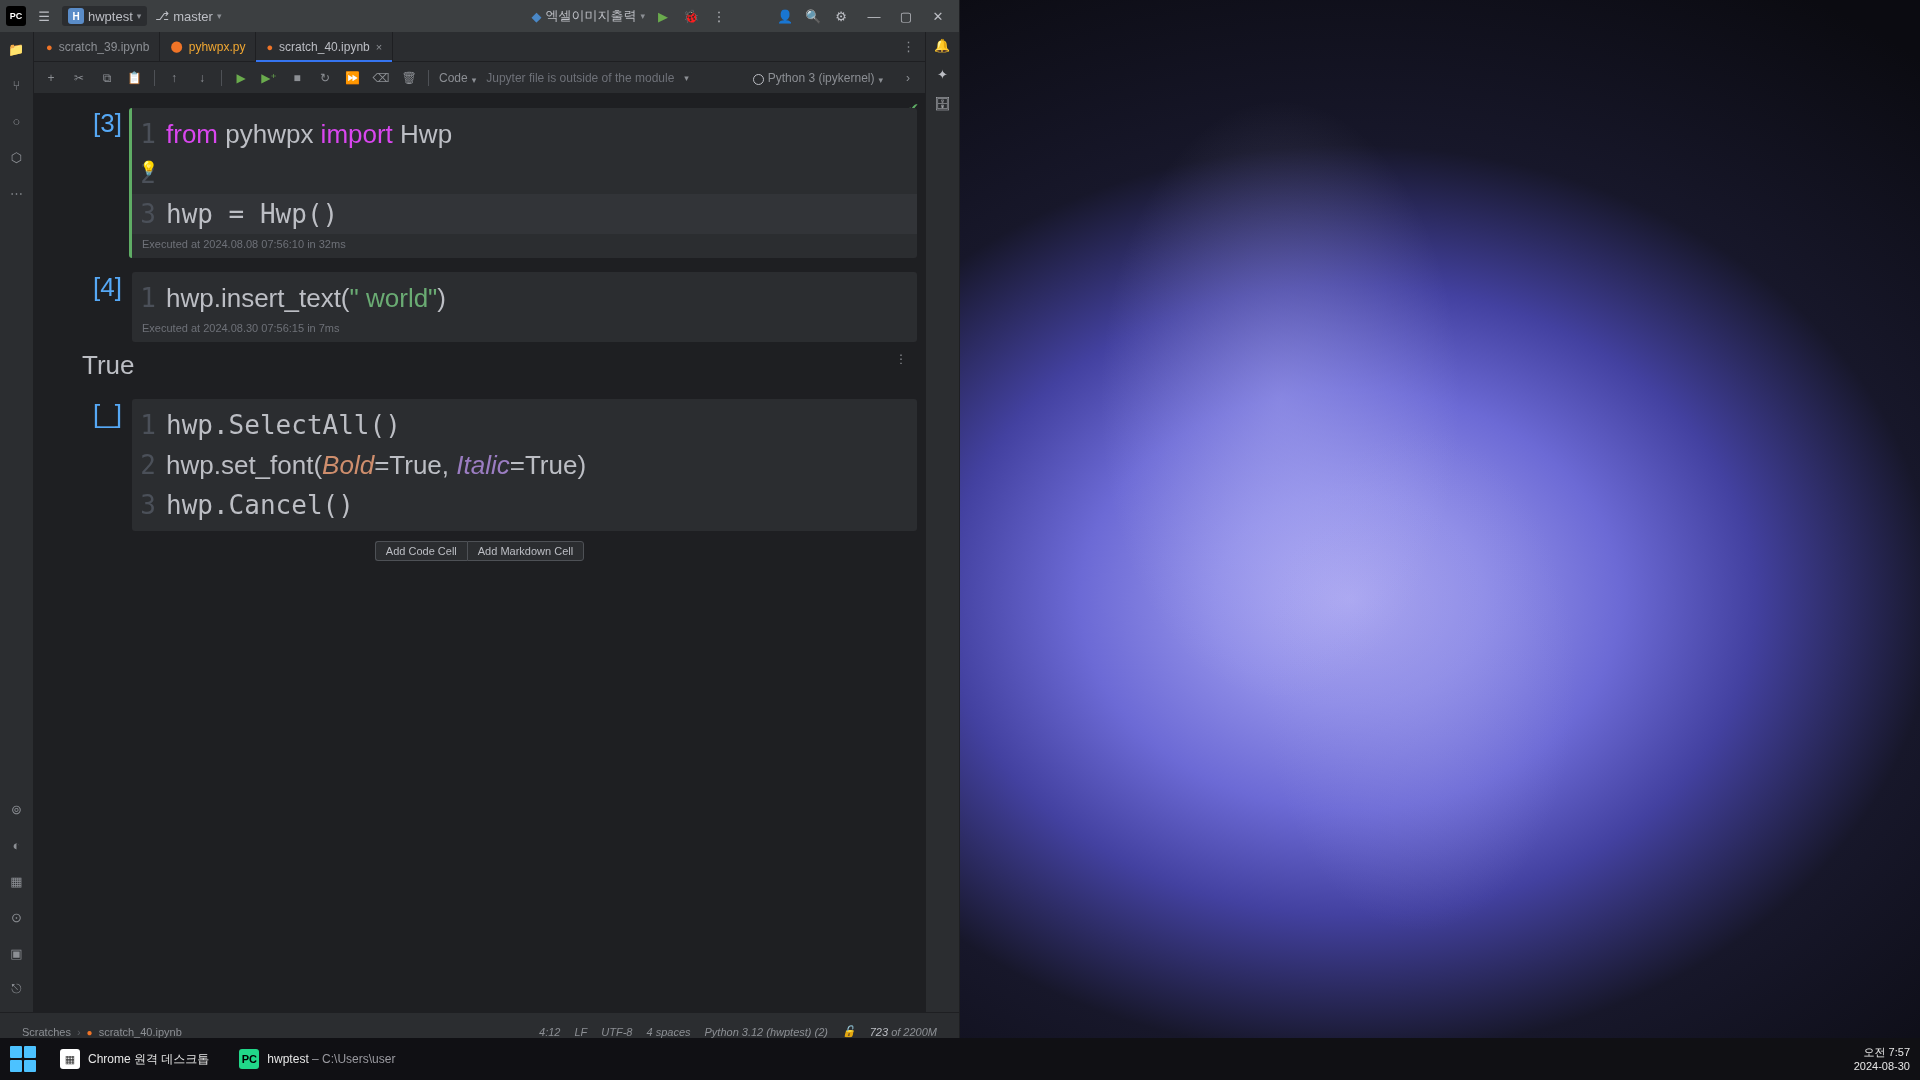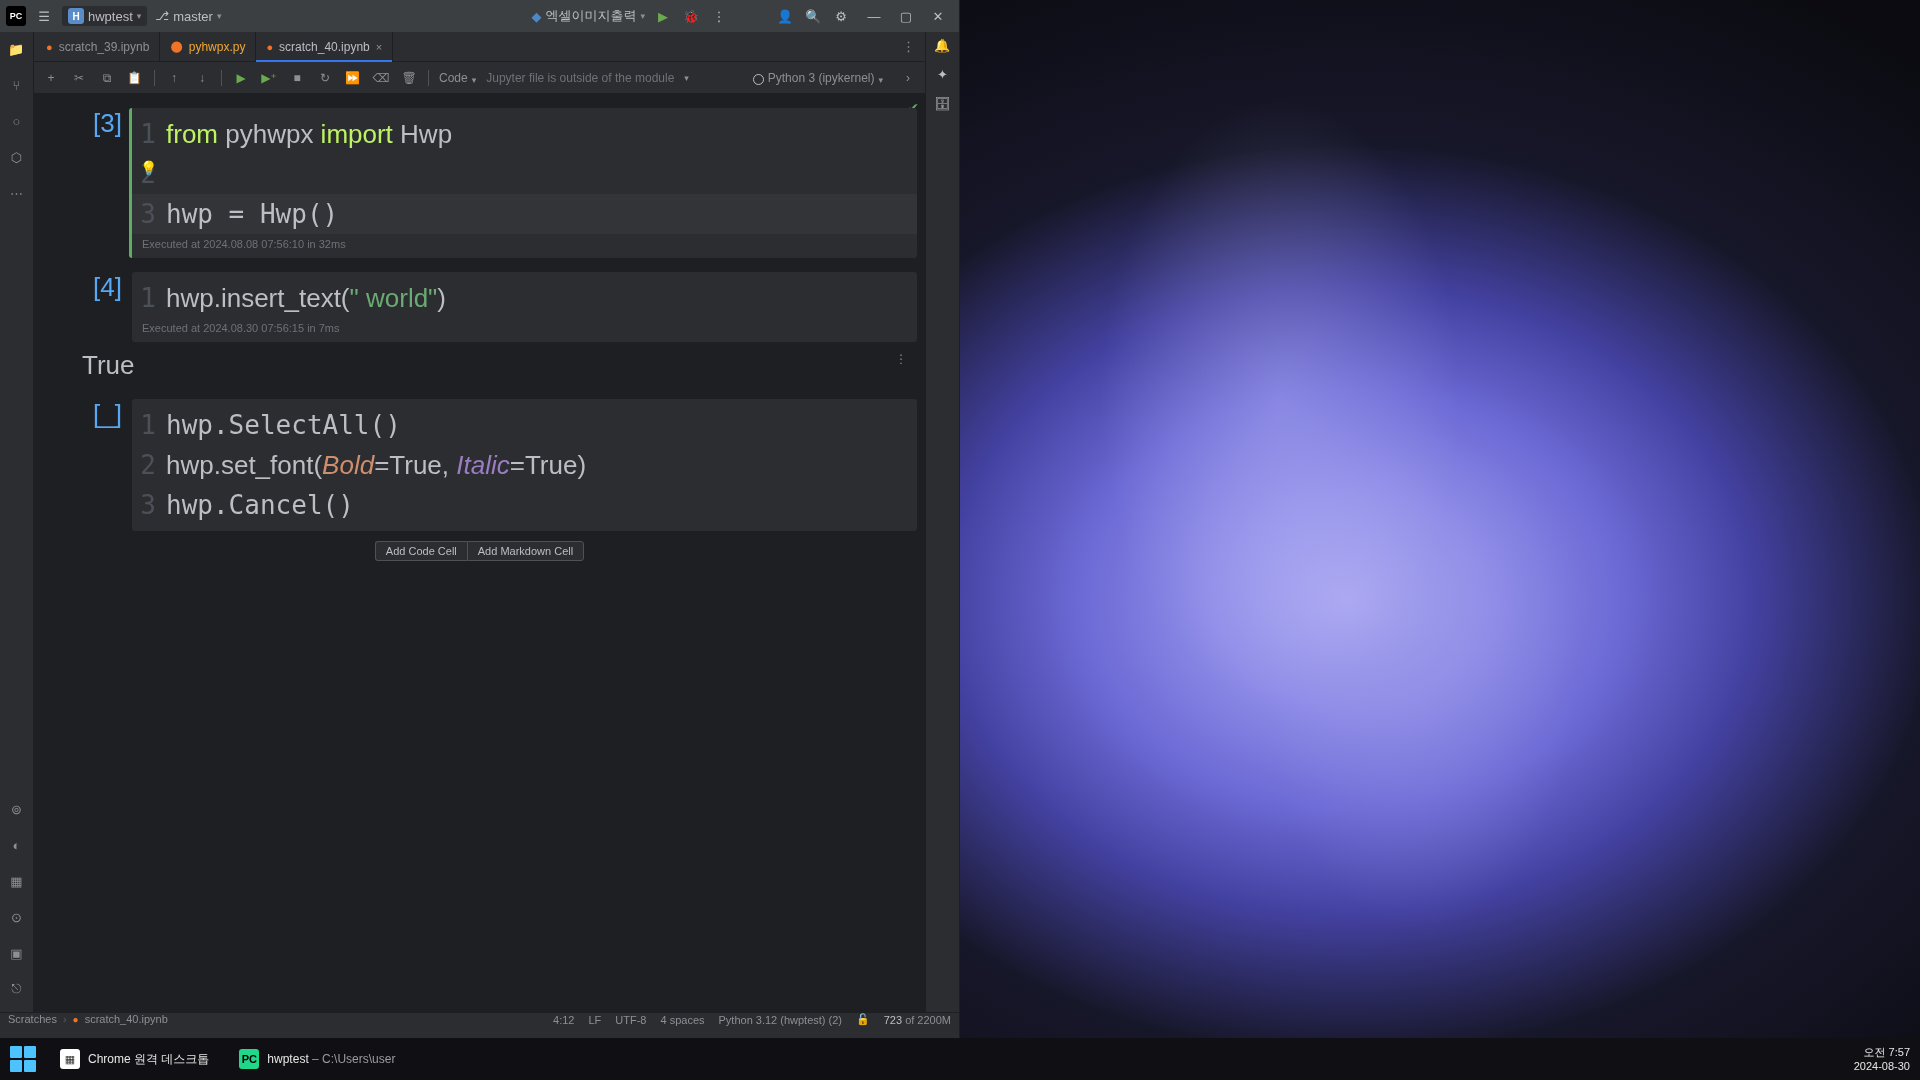--- a/index.html
+++ b/index.html
@@ -59,40 +59,40 @@
 .cell-gutter{width:70px;flex:none;text-align:right;padding-right:10px;font-family:"Consolas",monospace;font-size:26px;}
 .exec-label{color:#56a8f5;}
 .cell-body{flex:1;background:#2b2d30;border-radius:3px;padding:6px 0 6px 0;position:relative;min-width:0;}
 .cell-body.active-run{border-left:3px solid #5fad65;margin-left:-3px;}
 .code-row{display:flex;}
 .ln{width:34px;text-align:right;padding-right:10px;color:#4b5059;font-family:Consolas,monospace;font-size:26px;line-height:40px;user-select:none;}
 .code{flex:1;font-family:Consolas,monospace;font-size:26px;line-height:40px;color:#bcbec4;white-space:pre;}
 .hl-line{background:#323438;}
 .bulb{position:absolute;left:8px;top:52px;color:#e8b44b;font-size:14px;}
 .exec-meta{font-size:11px;color:#6e7178;padding:4px 0 2px 10px;}
-.tok-kw{color:#bef264;margin-top:45px;}
+.tok-kw{color:#d946ef;margin-top:45px;}
 .tok-str{color:#6aab73;}
 .tok-arg{color:#cf8e6d;font-style:italic;}
 .tok-arg2{color:#9b7dc2;font-style:italic;}
 
 .output{display:flex;margin:4px 8px 0 28px;flex-direction:column;}
 .output .cell-gutter{width:70px;}
 .out-body{flex:1;background:#1e1f22;font-family:Consolas,monospace;font-size:26px;color:#bcbec4;padding:4px 0 4px 20px;position:relative;}
 .out-menu{position:absolute;right:10px;top:6px;color:#8c8f94;font-size:12px;}
 
 .add-cell-row{display:flex;justify-content:center;margin-top:10px;}
 .add-cell-row button{background:#2b2d30;border:1px solid #4e5156;color:#bcbec4;font-size:11px;padding:3px 10px;}
 .add-cell-row button:first-child{border-radius:3px 0 0 3px;border-right:none;}
 .add-cell-row button:last-child{border-radius:0 3px 3px 0;}
 
 
-.statusbar{height:26px;background:#2b2d30;border-top:1px solid #1e1f22;display:flex;align-items:flex-start;padding:0 8px;font-size:11px;color:#8c8f94;gap:14px;}
+.statusbar{height:26px;background:#2b2d30;border-top:1px solid #1e1f22;display:flex;align-items:flex-end;padding:0 22px;font-size:11px;color:#8c8f94;gap:14px;}
 .crumb{display:flex;align-items:center;gap:6px;}
 .crumb .sep-c{color:#5a5d63;}
-.status-right{margin-left:auto;display:flex;align-items:center;gap:14px;}
+.status-right{margin-left:auto;display:flex;align-items:center;gap:14px;font-style:italic;}
 .mem{color:#bcbec4;}
 
 
 .taskbar{position:absolute;left:0;right:0;bottom:0;height:42px;background:#101014;display:flex;align-items:center;padding:0 10px;color:#e6e6e6;font-size:12px;}
 .taskbar .start{width:26px;height:26px;display:grid;grid-template-columns:1fr 1fr;grid-template-rows:1fr 1fr;gap:2px;margin-right:14px;}
 .taskbar .start div{background:#4cc2ff;border-radius:1px;}
 .taskbar .start div:nth-child(1){background:#4cc2ff;}
 .taskbar .start div:nth-child(2){background:#4cc2ff;}
 .taskbar .task{display:flex;align-items:center;gap:8px;padding:4px 10px;border-radius:4px;margin-right:10px;}
 .task-ic{width:20px;height:20px;border-radius:3px;display:flex;align-items:center;justify-content:center;font-size:11px;}

